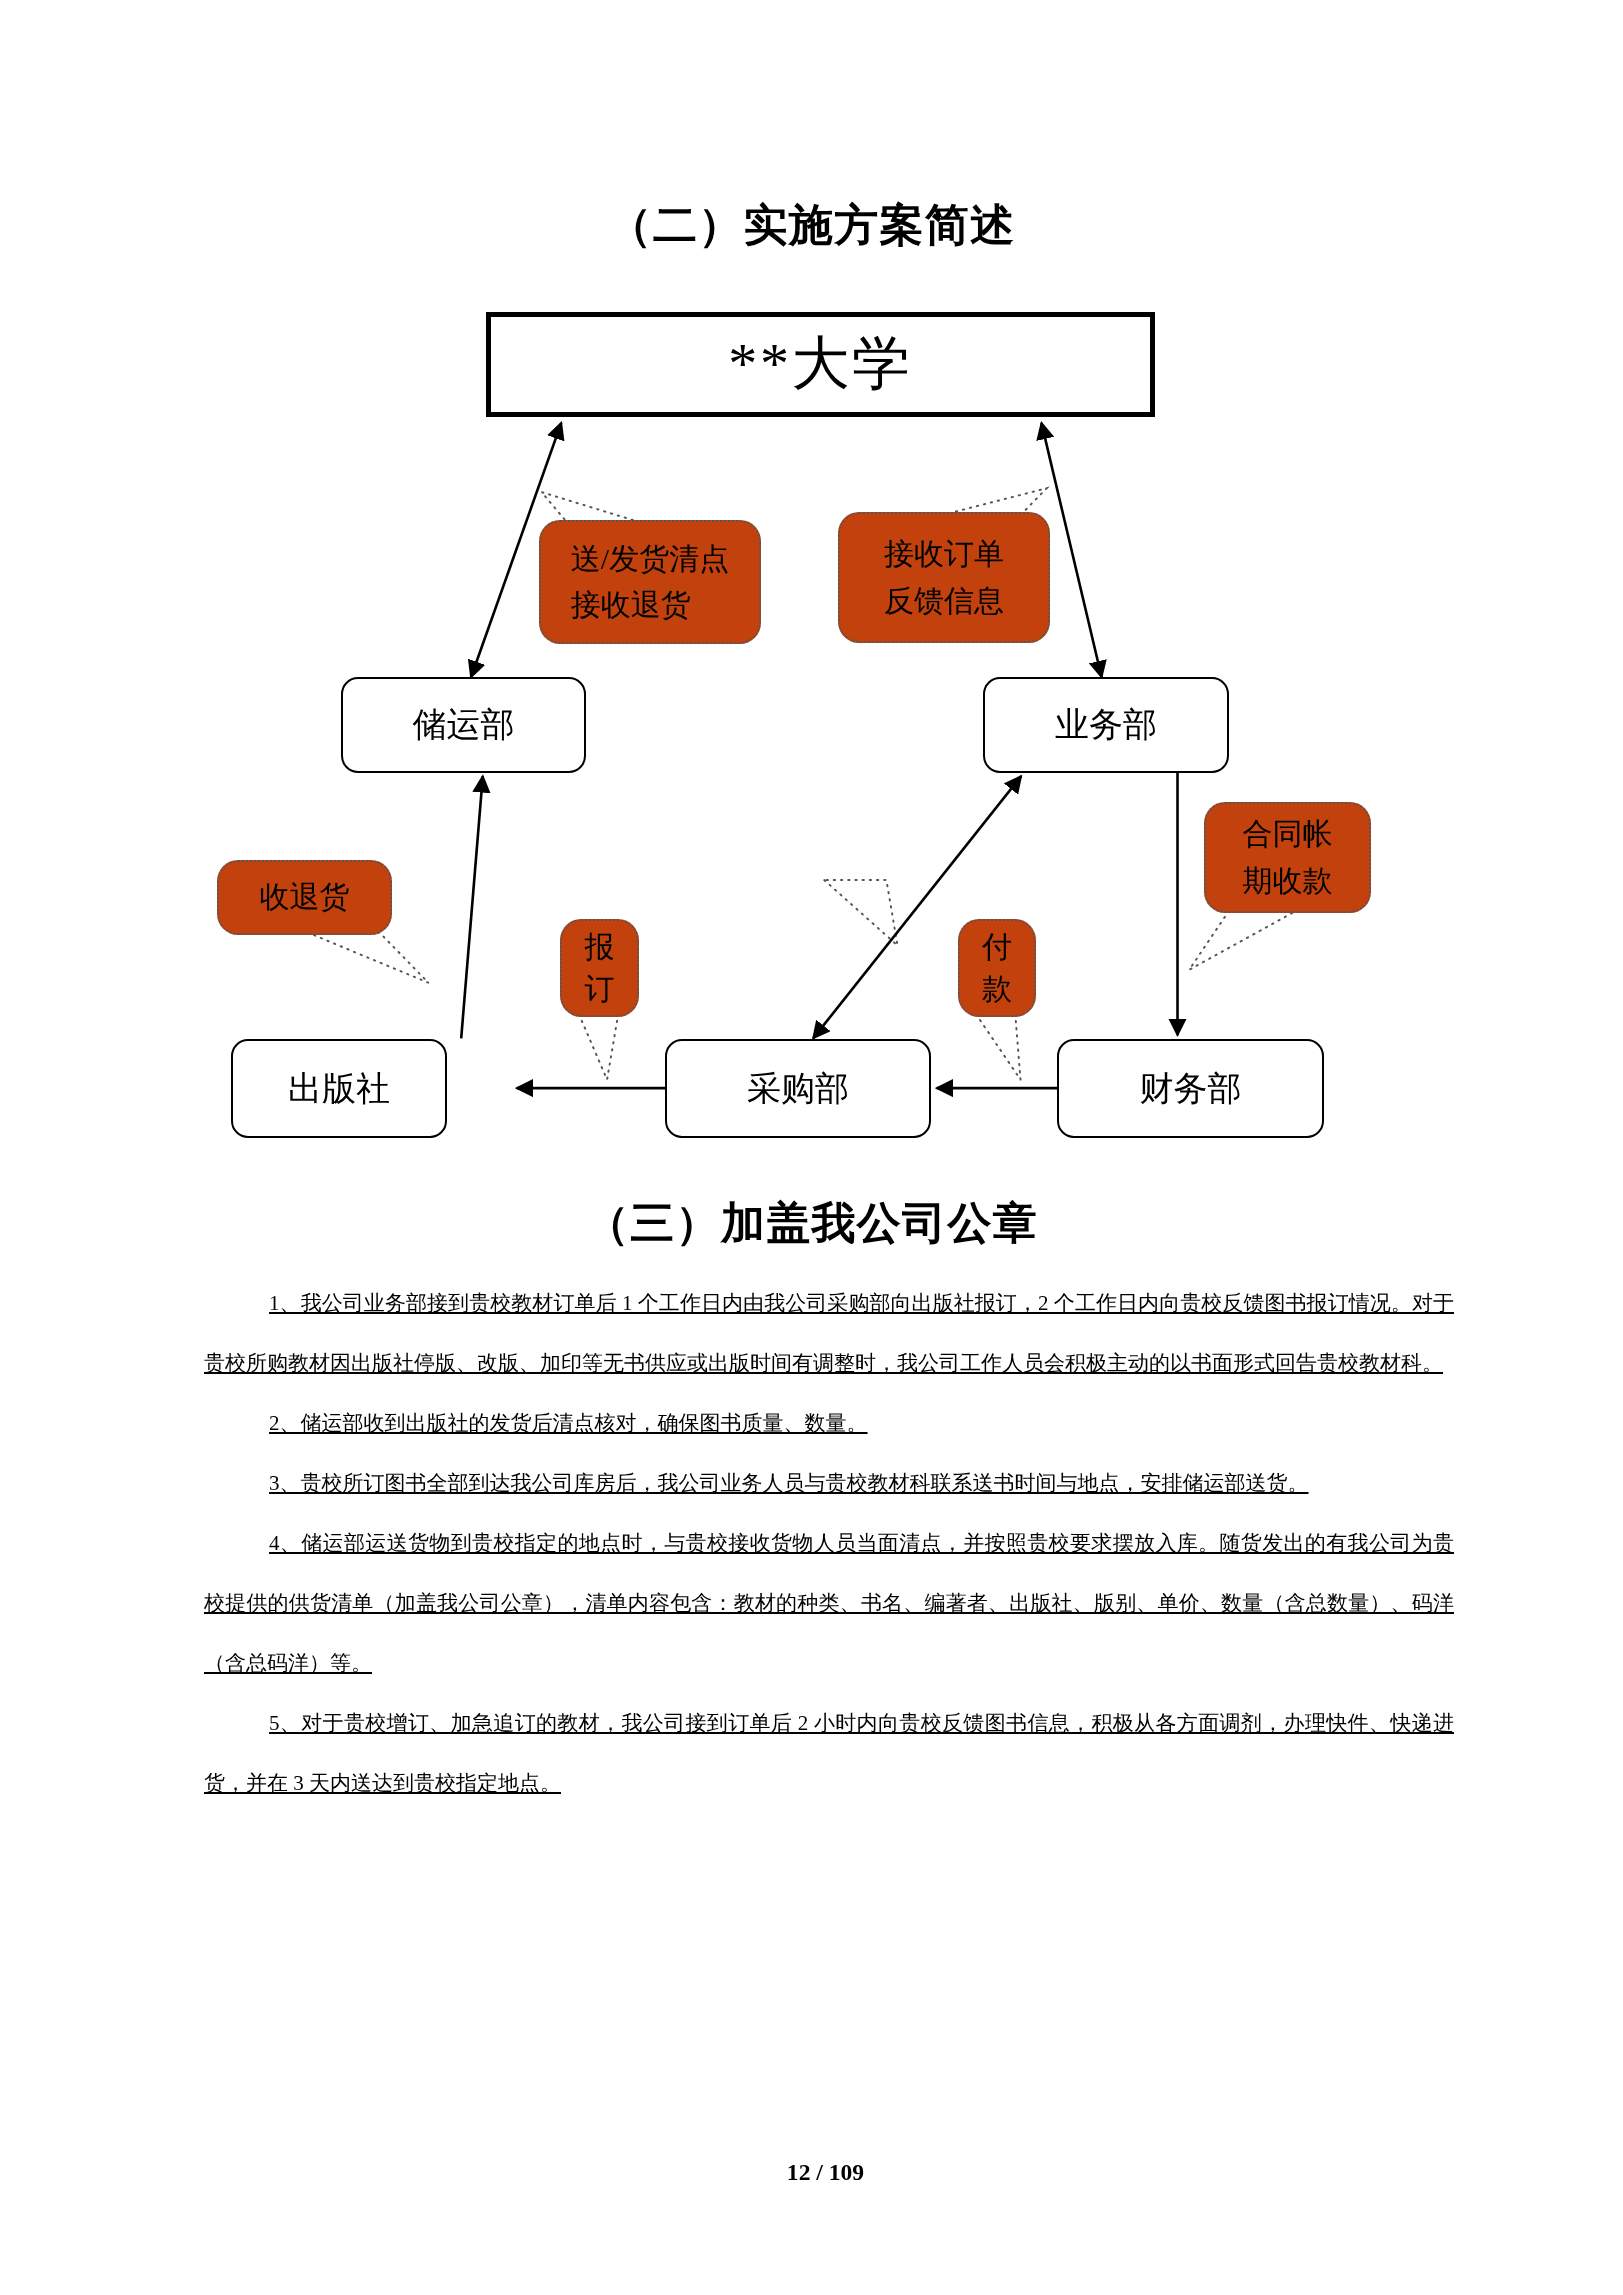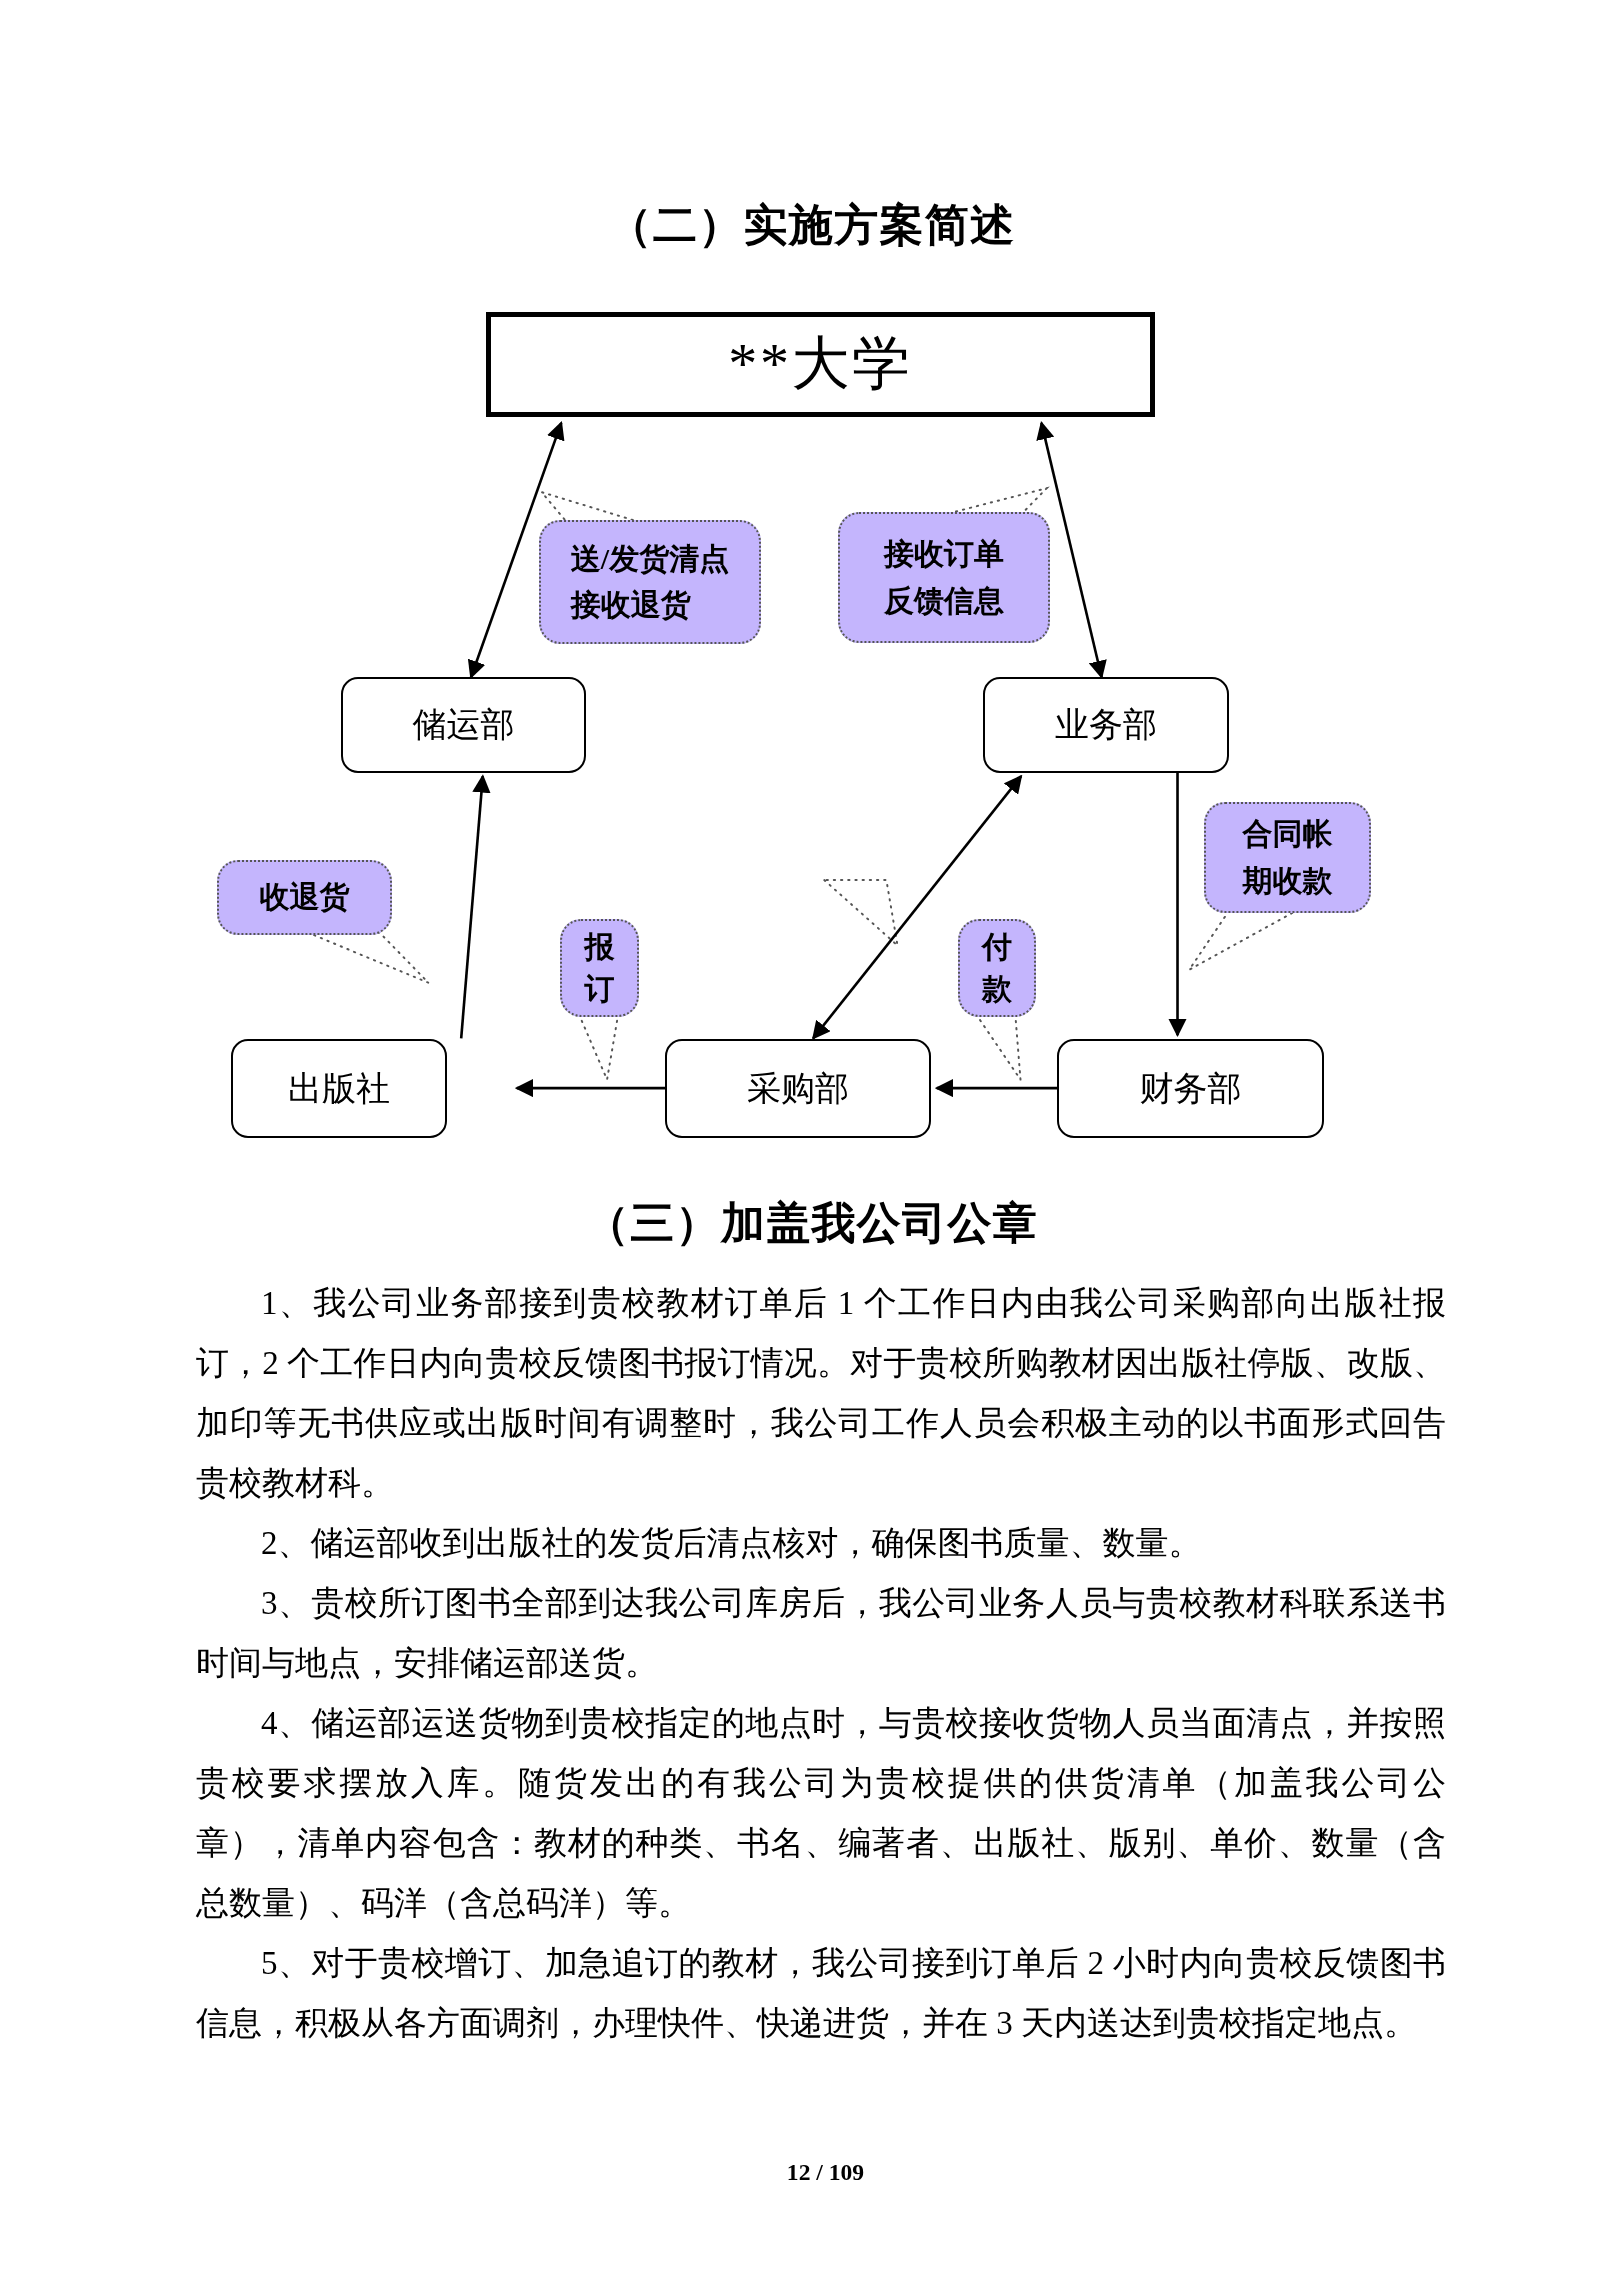--- a/index.html
+++ b/index.html
@@ -57,51 +57,51 @@
   }
   .dbox.b-chuyun { left: 341px;  top: 389px;  width: 245px; height: 96px; }
   .dbox.b-yewu   { left: 983px; top: 389px;  width: 246px; height: 96px; }
   .dbox.b-chuban { left: 231px;  top: 751px; width: 216px; height: 99px; }
   .dbox.b-caigou { left: 665px; top: 751px; width: 266px; height: 99px; }
   .dbox.b-caiwu  { left: 1057px; top: 751px; width: 267px; height: 99px; }
   .dbox.univ     { left: 486px;  top: 23.6px;   width: 669px; height: 105px; }
 
   .callout {
     position: absolute;
-    background: #c4b5fd;
+    background: #c2410c;
     border: 2px dotted #555555;
     border-radius: 21px;
     display: flex;
     align-items: center;
     justify-content: center;
     text-align: center;
     white-space: pre-line;
     font-size: 30px;
     line-height: 1.55;
     padding: 3.9px 11.8px;
     font-family: "Liberation Serif", "DejaVu Serif", serif;
-    font-weight: bold;
   }
   .callout.c-ship    { left: 539px;  top: 232px; width: 222px; height: 124px; text-align: left; }
   .callout.c-orderfb { left: 838px; top: 224px; width: 212px; height: 131px; text-align: left; }
   .callout.c-huigao  { left: 713px; top: 510px; width: 204px; height: 85px; }
   .callout.c-hetong  { left: 1204px; top: 514px; width: 167px; height: 111px; text-align: left; }
   .callout.c-shouth  { left: 217px;  top: 572px; width: 175px; height: 75px; }
   .callout.c-baoding { left: 560px;  top: 631px; width: 79px; height: 98px; line-height: 1.4; }
   .callout.c-fukuan  { left: 958px; top: 631px; width: 78px; height: 98px; line-height: 1.4; }
 
   .bodytext {
     position: absolute;
-    left: 196px;
+    left: 204px;
     top: 1273px;
     width: 1250px;
-    font-size: 33px;
+    font-size: 21px;
     line-height: 60px;
     text-align: justify;
     font-family: "Liberation Serif", "DejaVu Serif", serif;
+    text-decoration: underline;
   }
   .bodytext p { margin: 0; text-indent: 65px; }
 
   .footer {
     position: absolute;
     left: 0;
     top: 2159px;
     width: 100%;
     text-align: center;
     font-size: 23.6px;

